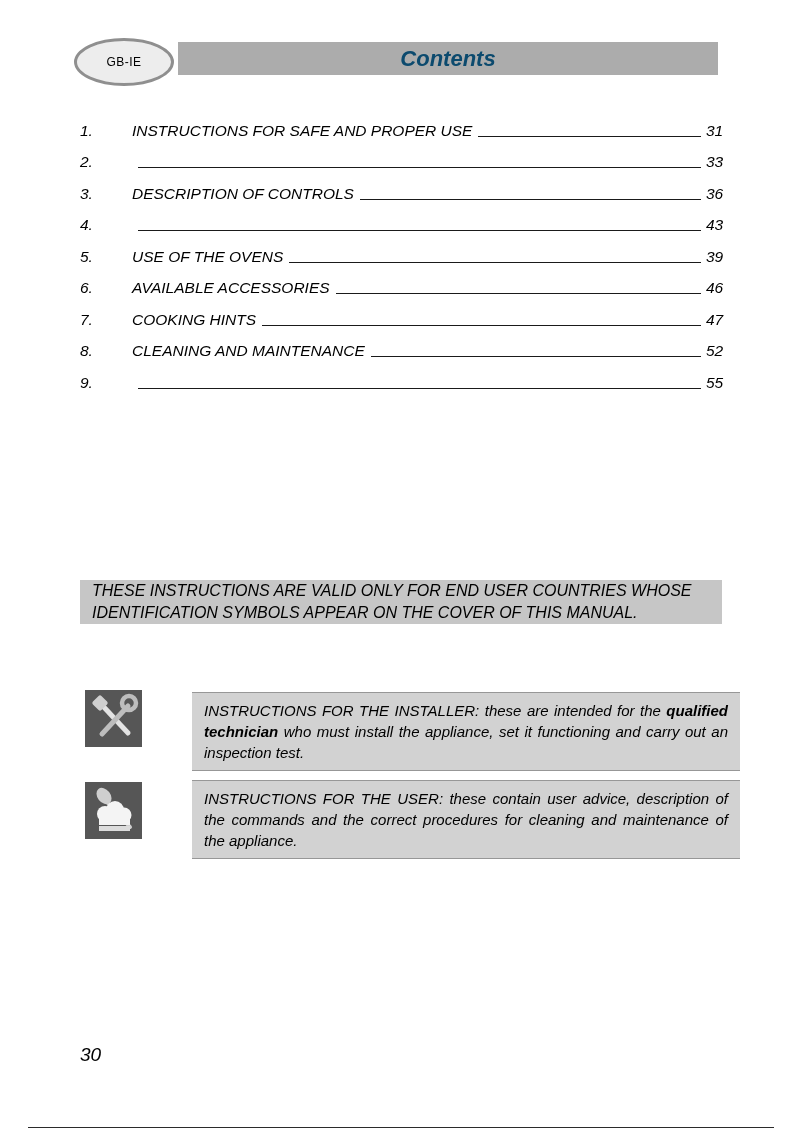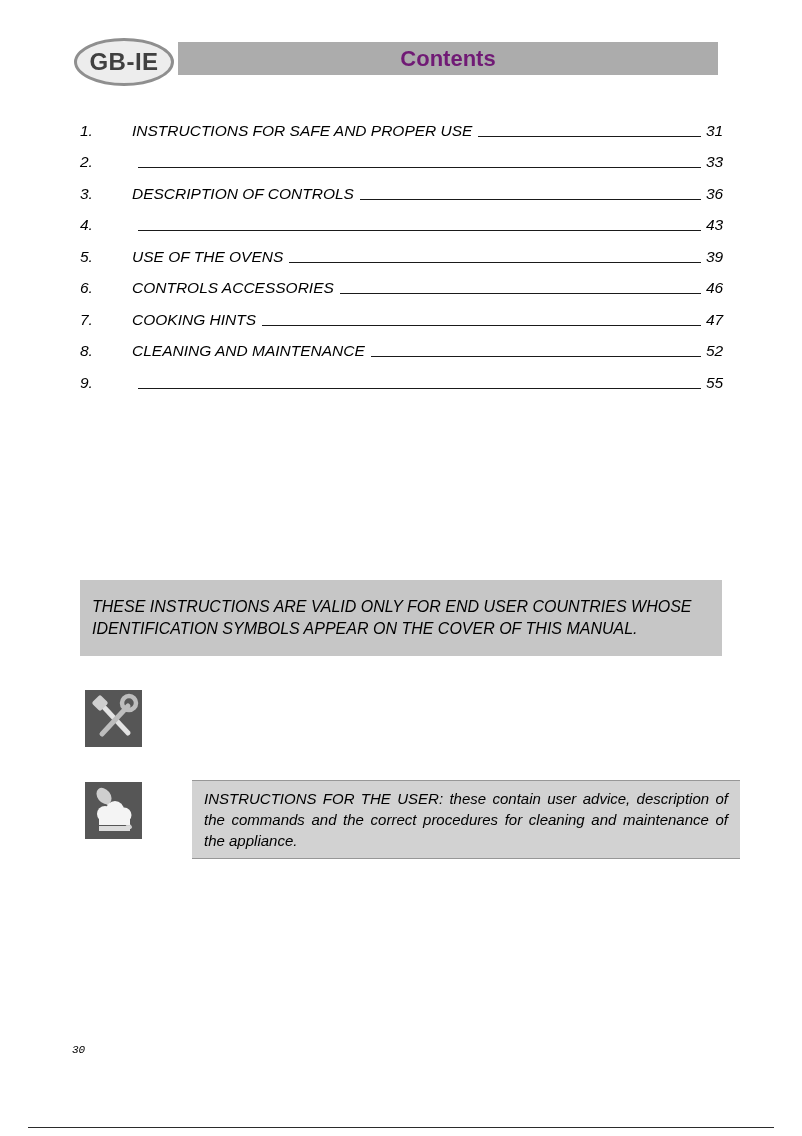--- a/index.html
+++ b/index.html
@@ -12,31 +12,31 @@
     overflow:hidden;
   }
 
   
   .badge{
     position:absolute;left:74px;top:38px;
     width:94px;height:42px;
     border:3px solid #8f8f8f;border-radius:50%;
     background:#ededed;
     display:flex;align-items:center;justify-content:center;
-    font-weight:bold;font-size:24px;color:#404040;
+    font-weight:normal;font-size:12px;color:#000000;
     letter-spacing:0.5px;
   }
 
   
   .header-bar{
     position:absolute;left:178px;top:42px;
     width:540px;height:33px;
     background:#acacac;
     display:flex;align-items:center;justify-content:center;
-    font-weight:bold;font-size:22px;color:#701a75;
+    font-weight:bold;font-size:22px;color:#0c4a6e;font-style:italic;
   }
 
   
   .toc{
     position:absolute;left:80px;top:108px;width:660px;
     font-style:italic;font-size:15.5px;
   }
   .toc-row{
     display:flex;align-items:flex-end;
     height:31.5px;
@@ -48,21 +48,21 @@
     border-bottom:1.3px solid #1a1a1a;
     margin:0 5px 3px 6px;
     height:1px;
   }
   .toc-page{width:34px;flex:0 0 34px;text-align:left;}
 
   
   .notice-box{
     position:absolute;left:80px;top:580px;width:618px;
     background:#c6c6c6;
-    padding:16px 12px;
+    padding:0 12px;
     font-style:italic;font-size:16px;line-height:22px;
     text-align:left;
   }
 
   
   .icon-box{
     position:absolute;
     width:57px;height:57px;
     background:#565656;
   }
@@ -77,22 +77,22 @@
   }
   .instr-text .bold{font-weight:bold;}
 
   .installer-icon{left:85px;top:690px;}
   .installer-text{top:692px;}
   .user-icon{left:85px;top:782px;}
   .user-text{top:780px;}
 
   
   .page-number{
-    position:absolute;left:72px;top:1044px;
-    font-style:italic;font-size:11px;font-family:Liberation Mono, monospace;
+    position:absolute;left:80px;top:1044px;
+    font-style:italic;font-size:19px;
   }
   .footer-rule{
     position:absolute;left:28px;top:1127px;
     width:746px;height:1px;background:#2b2b2b;
   }
 </style>
 </head>
 <body>
 
 <div class="page">
@@ -127,21 +127,21 @@
       <span class="toc-page">43</span>
     </div>
     <div class="toc-row">
       <span class="toc-num">5.</span>
       <span class="toc-title">USE OF THE OVENS</span>
       <span class="toc-leader"></span>
       <span class="toc-page">39</span>
     </div>
     <div class="toc-row">
       <span class="toc-num">6.</span>
-      <span class="toc-title">CONTROLS ACCESSORIES</span>
+      <span class="toc-title">AVAILABLE ACCESSORIES</span>
       <span class="toc-leader"></span>
       <span class="toc-page">46</span>
     </div>
     <div class="toc-row">
       <span class="toc-num">7.</span>
       <span class="toc-title">COOKING HINTS</span>
       <span class="toc-leader"></span>
       <span class="toc-page">47</span>
     </div>
     <div class="toc-row">
@@ -161,20 +161,23 @@
 
   <div class="icon-box installer-icon">
     <svg viewBox="0 0 57 57" xmlns="http://www.w3.org/2000/svg">
       <rect width="57" height="57" fill="#565656"></rect>
       <line x1="16" y1="14" x2="43" y2="43" stroke="#e3e3e3" stroke-width="5" stroke-linecap="round"></line>
       <rect x="9" y="7" width="12" height="12" rx="2" fill="#cfcfcf" transform="rotate(45 15 13)"></rect>
       <line x1="43" y1="16" x2="17" y2="44" stroke="#bdbdbd" stroke-width="5" stroke-linecap="round"></line>
       <circle cx="44" cy="13" r="7" fill="none" stroke="#bdbdbd" stroke-width="4.5"></circle>
     </svg>
   </div>
+  <div class="instr-text installer-text">
+    <span>INSTRUCTIONS FOR THE INSTALLER: these are intended for the </span><span class="bold">qualified technician</span><span> who must install the appliance, set it functioning and carry out an inspection test.</span>
+  </div>
 
   <div class="icon-box user-icon">
     <svg viewBox="0 0 57 57" xmlns="http://www.w3.org/2000/svg">
       <rect width="57" height="57" fill="#565656"></rect>
       <ellipse cx="19" cy="14" rx="6.5" ry="9" fill="#cfcfcf" transform="rotate(-38 19 14)"></ellipse>
       <line x1="23" y1="21" x2="45" y2="45" stroke="#cfcfcf" stroke-width="4" stroke-linecap="round"></line>
       <g fill="#f4f4f4">
         <circle cx="20" cy="32" r="8"></circle>
         <circle cx="30" cy="28" r="9"></circle>
         <circle cx="39" cy="33" r="7.5"></circle>

